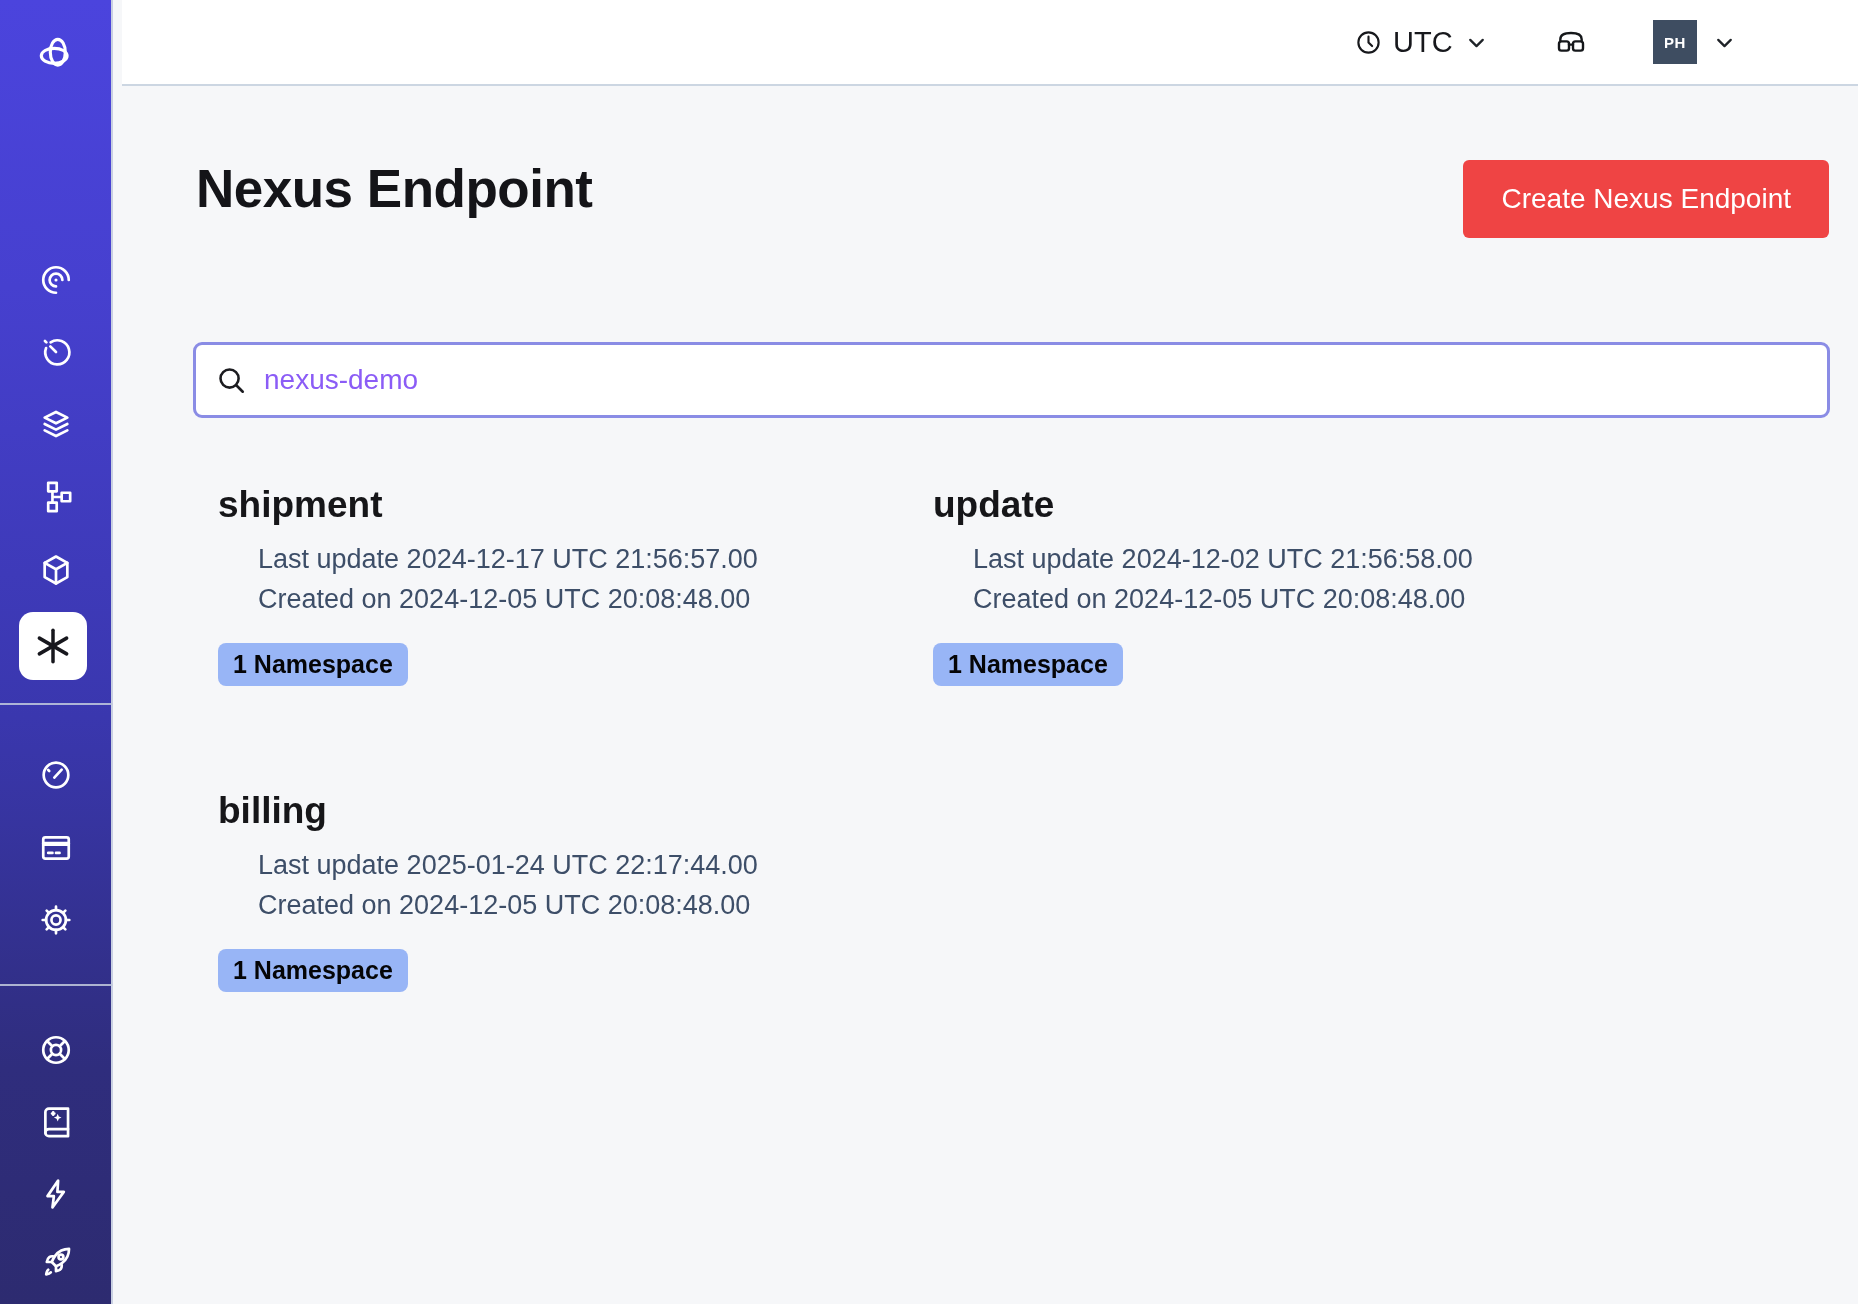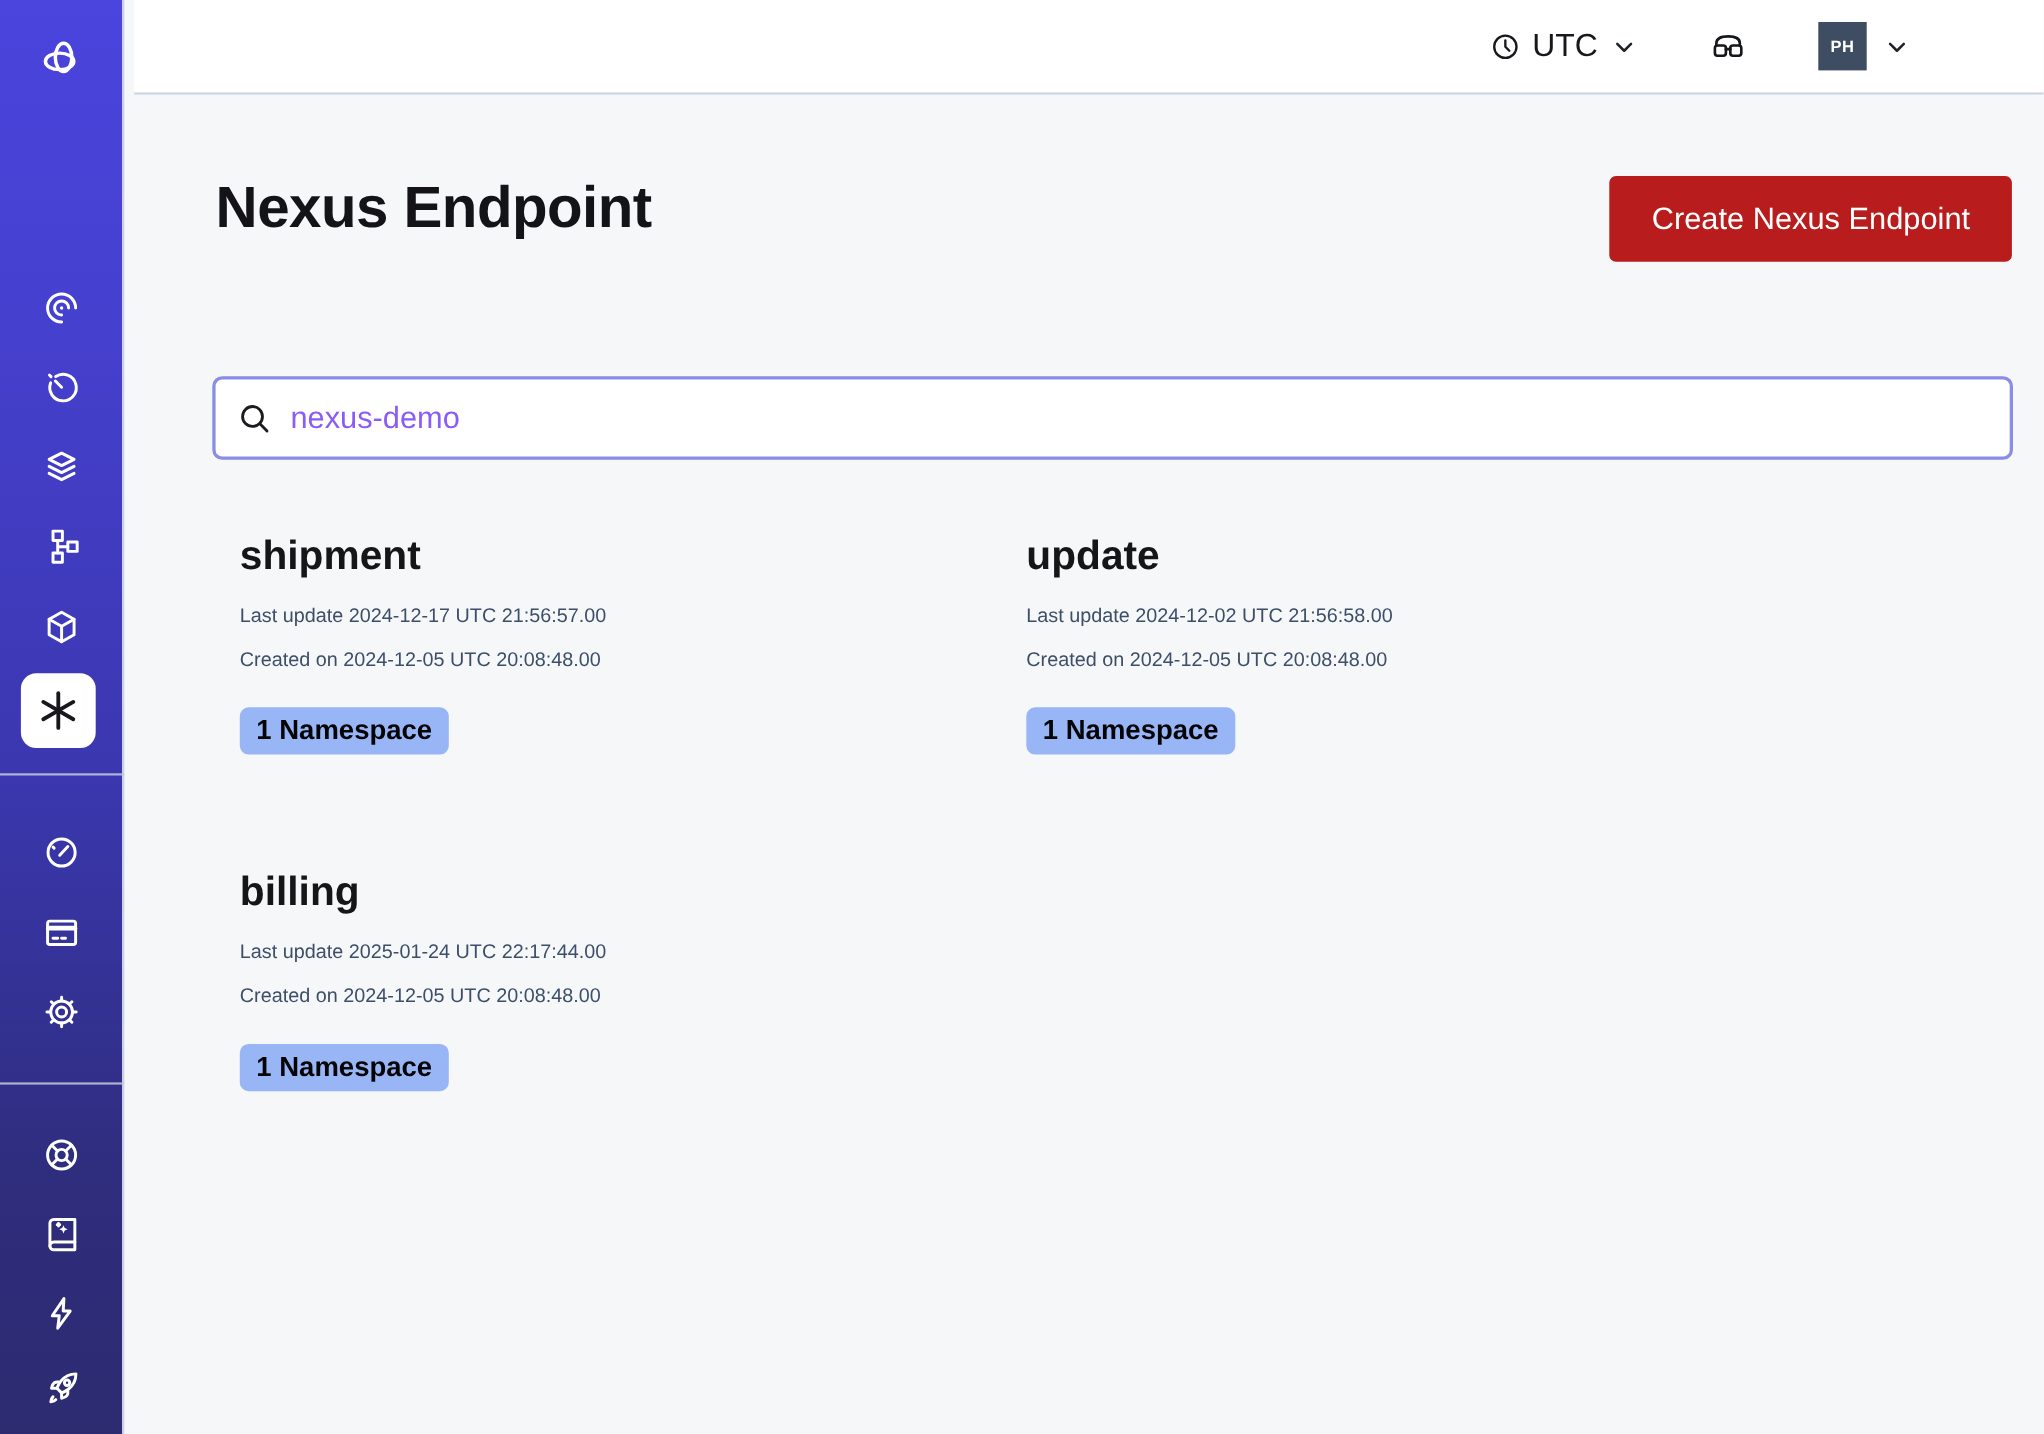--- a/index.html
+++ b/index.html
@@ -52,41 +52,41 @@
   .avatar-chev { position:absolute; left:1590px; top:0; height:84px; display:flex; align-items:center; cursor:pointer; }
 
   
   .main { position:absolute; left:115px; top:86px; right:0; bottom:0; background:#f6f7f9; }
   .page-title {
     position:absolute; left:81px; top:72px; margin:0;
     font-size:53px; font-weight:bold; color:#141418; letter-spacing:-0.5px;
   }
   .create-btn {
     position:absolute; right:29px; top:74px; height:78px;
-    background:#b91c1c; color:#ffffff; border:none; border-radius:6px;
+    background:#ef4444; color:#ffffff; border:none; border-radius:6px;
     font-family:"Liberation Sans", sans-serif; font-size:28px; padding:0 38px; cursor:pointer;
   }
   .search-wrap {
     position:absolute; left:78px; right:28px; top:256px; height:76px;
     background:#ffffff; border:3px solid #8a8ce5; border-radius:9px;
     display:flex; align-items:center; padding:0 20px; gap:15px;
   }
   .search-wrap svg { width:31px; height:31px; stroke:#1c1c20; fill:none; stroke-width:2; stroke-linecap:round; flex:0 0 auto; }
   .search-input {
     flex:1; border:none; outline:none; background:transparent;
     font-family:"Liberation Sans", sans-serif; font-size:28px; color:#8b5cf6;
   }
 
   .endpoint-grid {
     position:absolute; left:103px; top:398px;
     display:grid; grid-template-columns:715px 715px; row-gap:104px;
   }
   .endpoint-card { cursor:pointer; }
   .endpoint-card h3 { margin:0 0 13px 0; font-size:37px; font-weight:bold; color:#161619; }
-  .endpoint-card .meta { font-size:18px; line-height:40px; color:#3d4e68; }
+  .endpoint-card .meta { font-size:27px; line-height:40px; color:#3d4e68;margin-left:40px; }
   .ns-badge {
     display:inline-block; margin-top:24px; background:#98b5f6; color:#050507;
     font-size:25px; font-weight:bold; padding:7px 15px; border-radius:8px;
   }
 </style>
 </head>
 <body>
 
 <nav class="sidebar">
   <div class="side-icon logo-icon" style="top:36px;">

